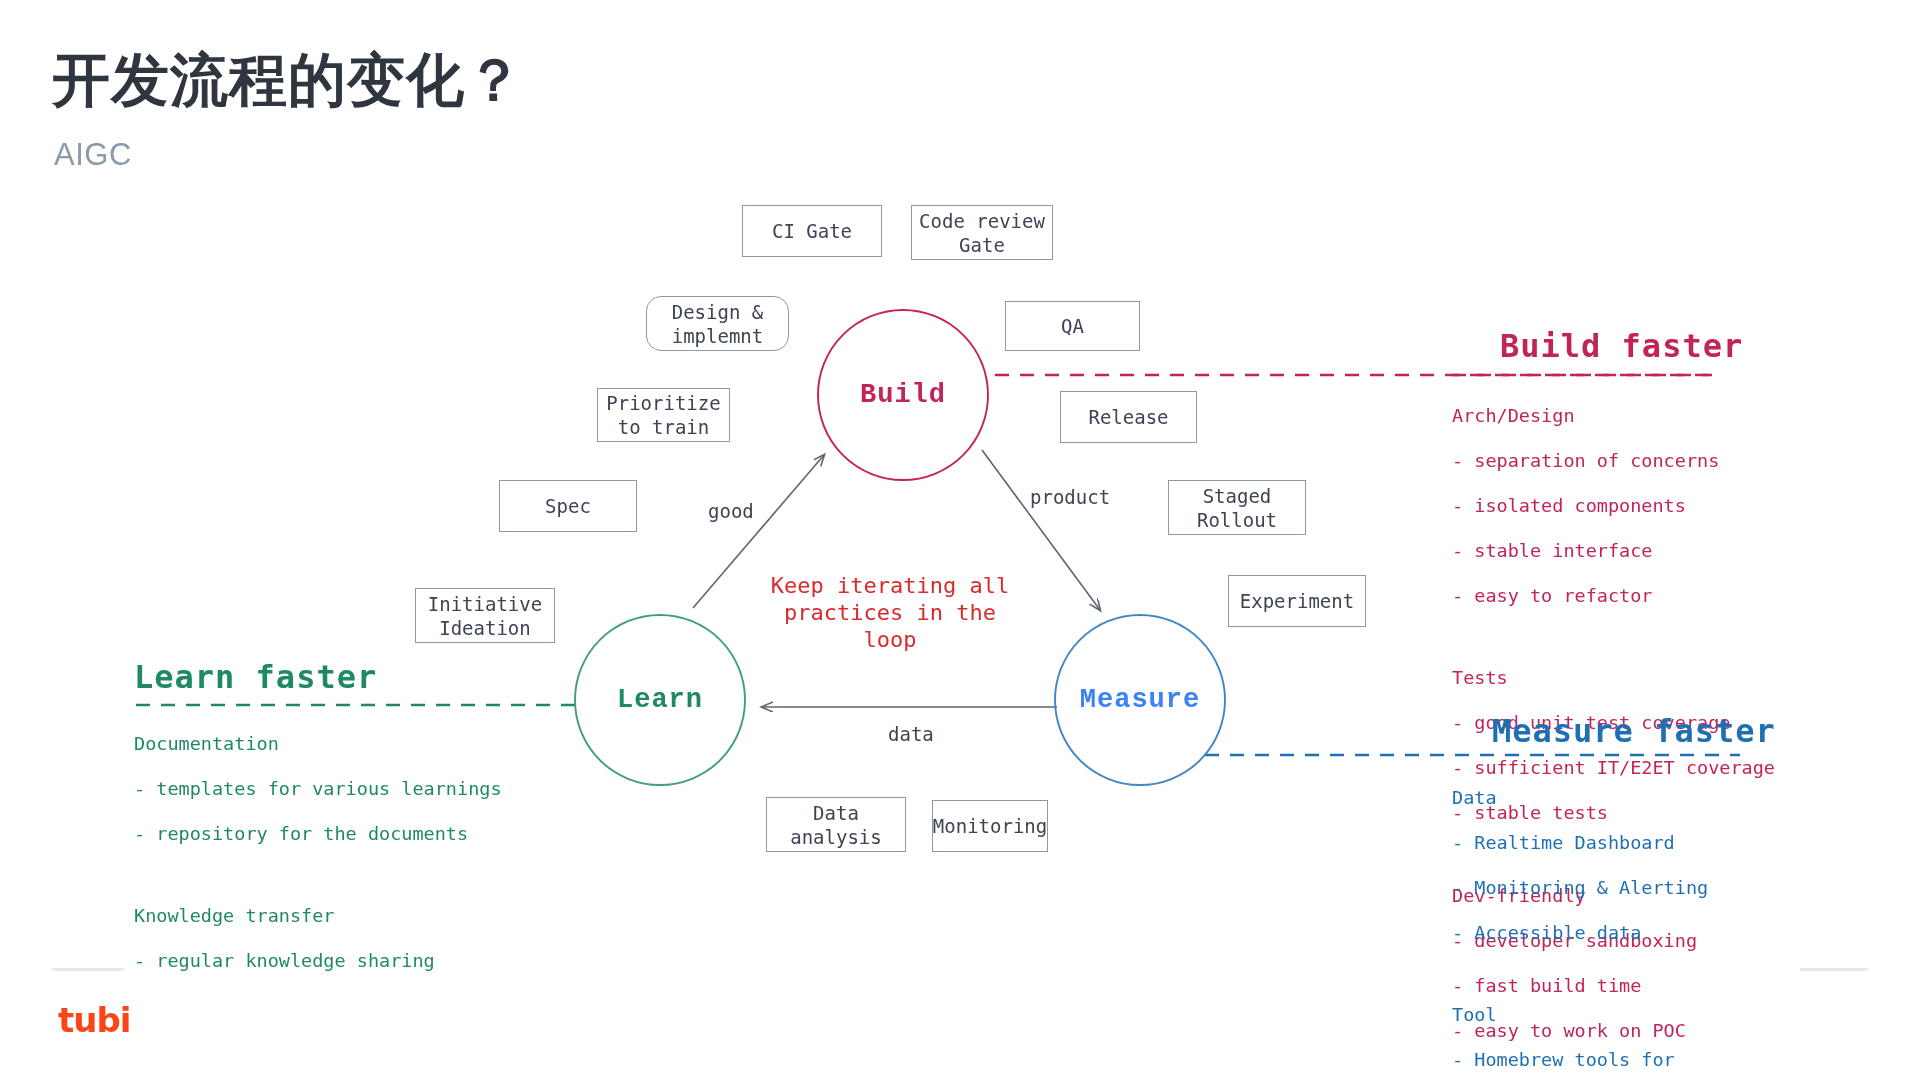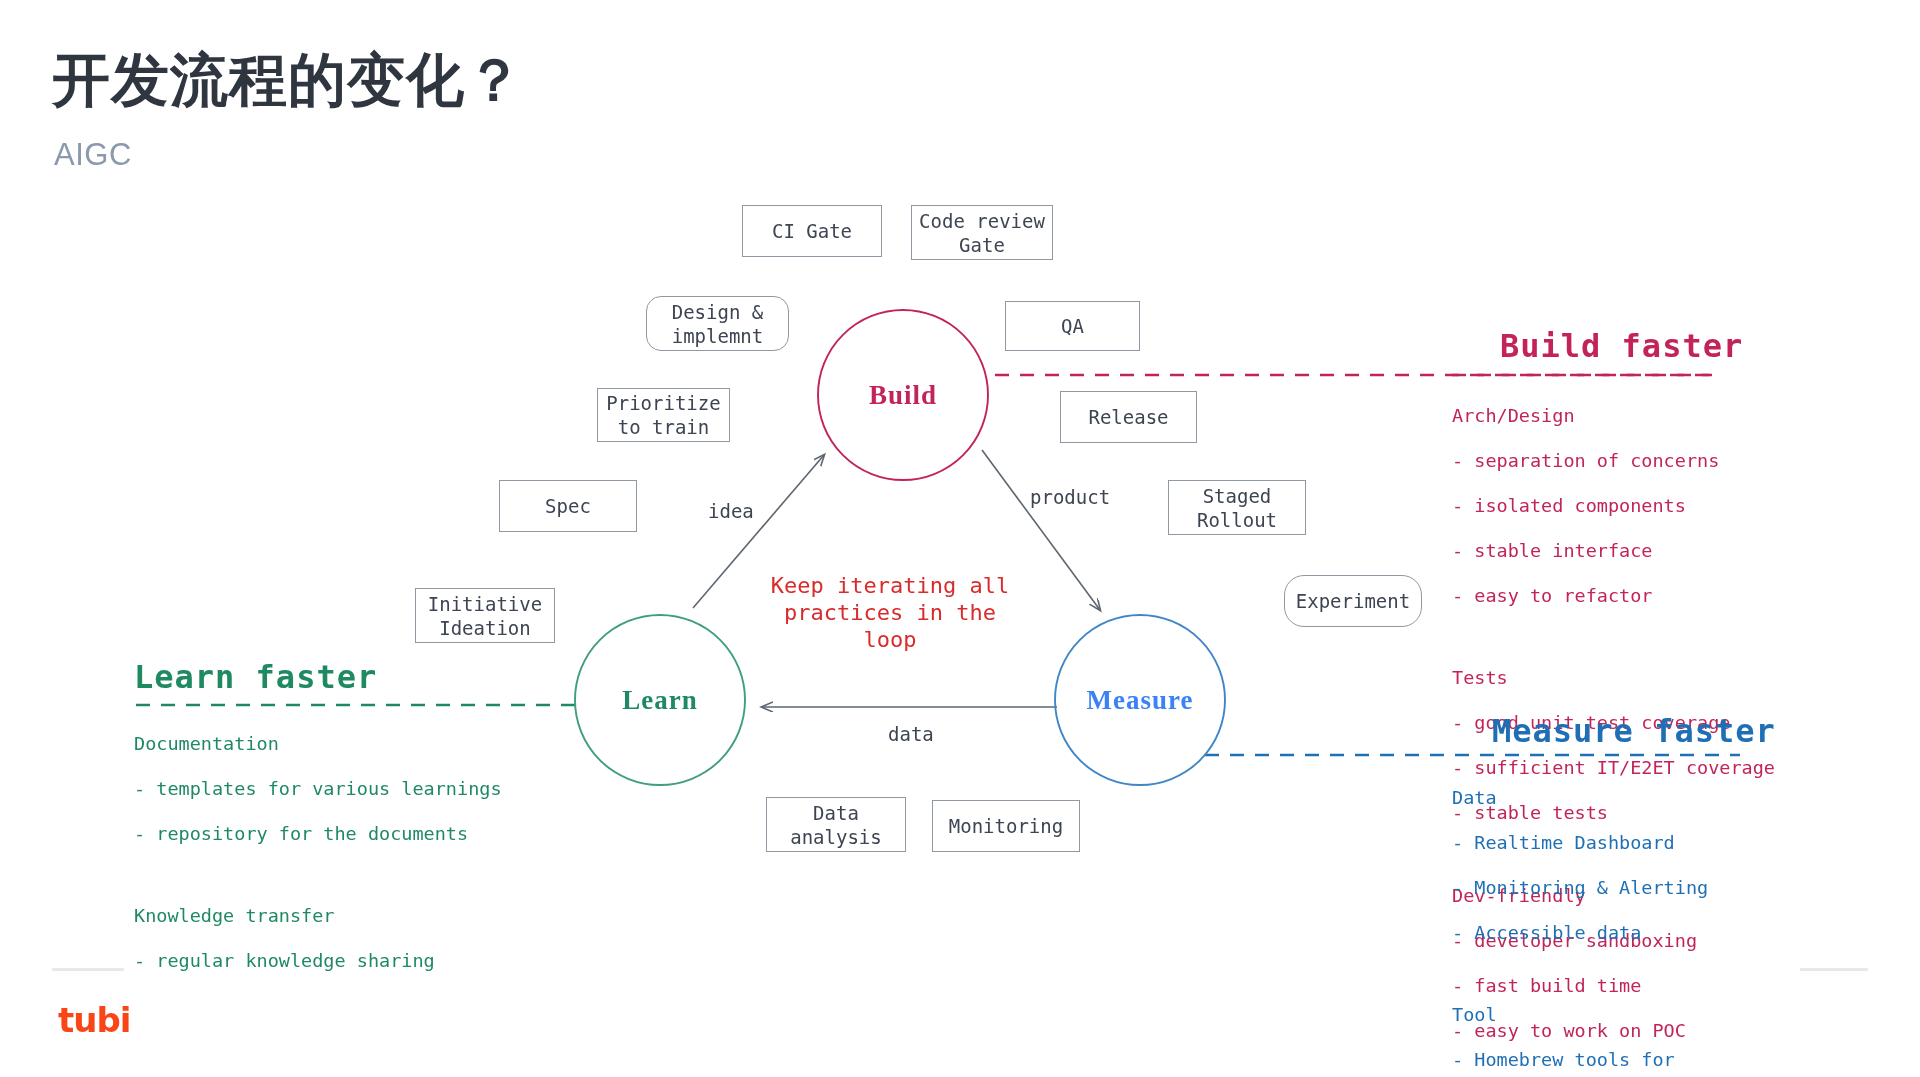--- a/index.html
+++ b/index.html
@@ -73,21 +73,21 @@
 
   
   .stage-circle {
     position: absolute;
     box-sizing: border-box;
     border-radius: 50%;
     background: transparent;
     display: flex;
     align-items: center;
     justify-content: center;
-    font-family: Liberation Serif, serif;
+    font-family: Liberation Mono, monospace;
     font-size: 27px;
     font-weight: bold;
     letter-spacing: 1px;
   }
 
   
   .edge-label {
     position: absolute;
     font-family: "DejaVu Sans Mono", monospace;
     font-size: 19px;
@@ -195,21 +195,21 @@
   <div class="stage-circle" style="left:818px; top:310px; width:170px; height:170px; color:#c2245a;">
     <span>Build</span>
   </div>
   <div class="stage-circle" style="left:575px; top:615px; width:170px; height:170px; color:#1f8a62;">
     <span>Learn</span>
   </div>
   <div class="stage-circle" style="left:1055px; top:615px; width:170px; height:170px; color:#3b82f6;">
     <span>Measure</span>
   </div>
 
-  <div class="edge-label" style="left:708px; top:500px;">idea</div>
+  <div class="edge-label" style="left:708px; top:500px;">good</div>
   <div class="edge-label" style="left:1030px; top:486px;">product</div>
   <div class="edge-label" style="left:888px; top:723px;">data</div>
 
   <div id="center-note" style="left:760px; top:572px; width:260px;">Keep iterating all
 practices in the loop</div>
 
   <div class="practice-box" style="left:742px; top:205px; width:140px; height:52px;">
     <span>CI Gate</span>
   </div>
 
@@ -243,30 +243,30 @@
   <div class="practice-box" style="left:1168px; top:480px; width:138px; height:55px;">
     <span>Staged
 Rollout</span>
   </div>
 
   <div class="practice-box" style="left:415px; top:572px; width:140px; height:55px;margin-top:16px;">
     <span>Initiative
 Ideation</span>
   </div>
 
-  <div class="practice-box" style="left:1284px; top:575px; width:138px; height:52px;border-radius:20px;">
+  <div class="practice-box" style="left:1228px; top:575px; width:138px; height:52px;">
     <span>Experiment</span>
   </div>
 
   <div class="practice-box" style="left:766px; top:797px; width:140px; height:55px;">
     <span>Data
 analysis</span>
   </div>
 
-  <div class="practice-box" style="left:932px; top:800px; width:148px; height:52px;">
+  <div class="practice-box" style="left:932px; top:800px; width:116px; height:52px;">
     <span>Monitoring</span>
   </div>
 </div>
 
 <div class="panel-heading" style="left:134px; top:658px; color:#1f8a62;">Learn faster</div>
 <div class="panel-body" style="left:134px; top:710px; color:#1f8a62;">
   <span class="panel-group-title">Documentation</span>
   <span class="panel-group-title">- templates for various learnings</span>
   <span class="panel-group-title">- repository for the documents</span>
   <span class="panel-spacer"></span>

